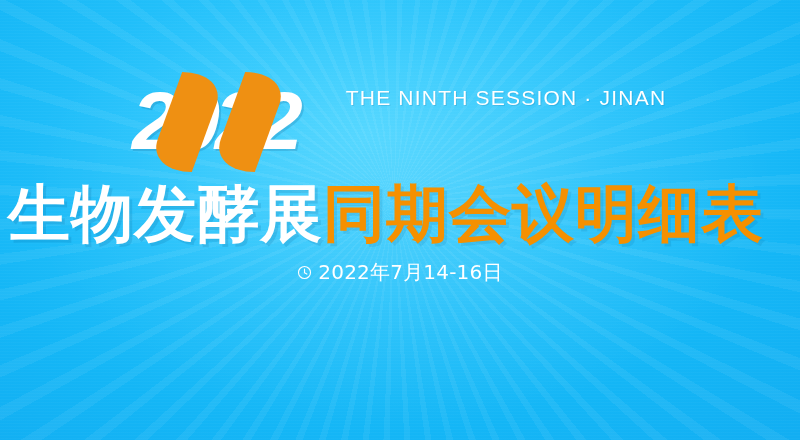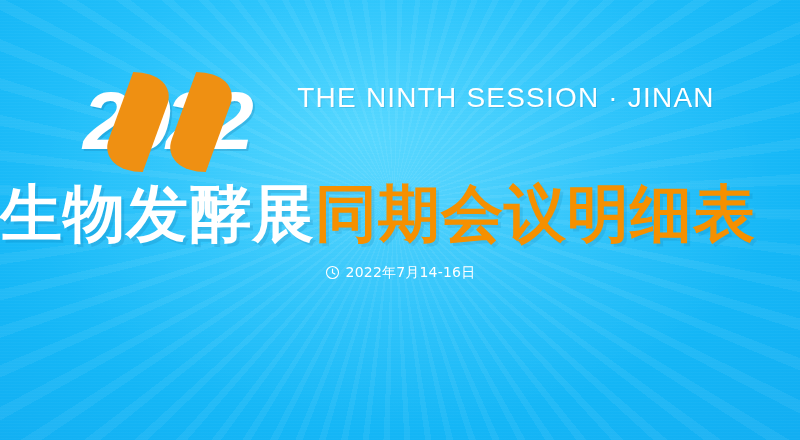--- a/index.html
+++ b/index.html
@@ -114,21 +114,21 @@
   .swoosh-curve.c2 { left: 93px; }
 
   .rightcol {
     display: flex;
     flex-direction: column;
     justify-content: flex-start;
     padding-top: 4px;
   }
   .en-line {
     font-family: "Liberation Sans", "DejaVu Sans", sans-serif;
-    font-size: 28px;
+    font-size: 21px;
     font-weight: normal;
     color: #ffffff;
     letter-spacing: 1.2px;
     line-height: 24px;
     text-shadow: 1px 1px 0 rgba(0,80,130,0.16);
     white-space: nowrap;
   }
   .cn-line {
     font-family: "DejaVu Sans", "Liberation Sans", sans-serif;
     font-size: 37px;
@@ -147,20 +147,21 @@
     left: 0;
     top: 179px;
     width: 640px;
     text-align: center;
     white-space: nowrap;
     font-family: "DejaVu Sans", "Liberation Sans", sans-serif;
     font-size: 62px;
     font-weight: bold;
     line-height: 70px;
     letter-spacing: 1px;
+    padding-left: 8px;
   }
   .maintitle .white {
     color: #ffffff;
     text-shadow: 3px 3px 0 rgba(0,90,140,0.15);
   }
   .maintitle .orange {
     color: #f59000;
     text-shadow: 3px 3px 0 rgba(0,90,140,0.12);
   }
 
@@ -169,21 +170,21 @@
     position: absolute;
     left: 0;
     top: 261px;
     width: 800px;
     display: flex;
     justify-content: center;
     align-items: center;
     gap: 8px;
     color: #ffffff;
     font-family: "DejaVu Sans", "Liberation Sans", sans-serif;
-    font-size: 14px;
+    font-size: 20px;
     line-height: 22px;
     white-space: nowrap;
   }
   .meta-item {
     display: flex;
     align-items: center;
     gap: 6px;
   }
   .meta-item + .meta-item { margin-left: 10px; }
   .meta-icon {

